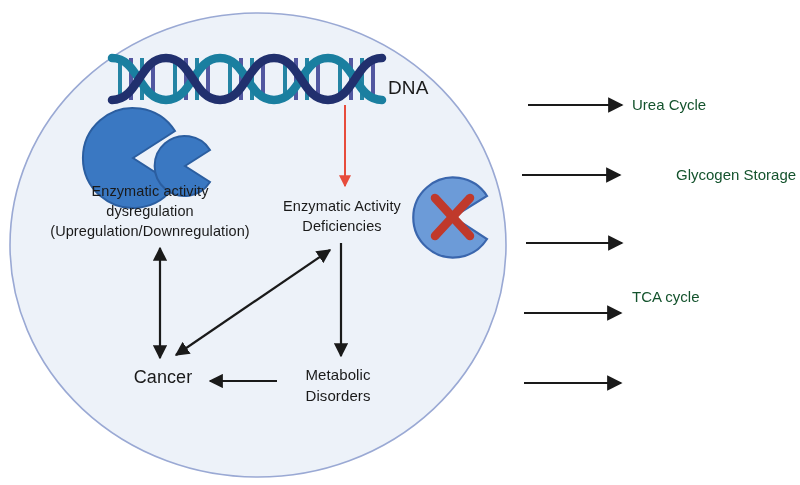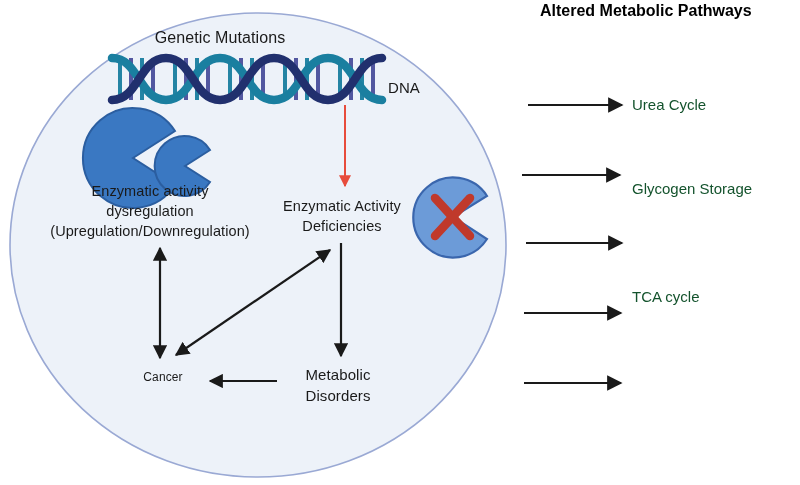--- a/index.html
+++ b/index.html
@@ -44,21 +44,21 @@
   #genetic-mutations-label {
     left: 110px; top: 28px;
     width: 220px;
     font-size: 16px;
   }
 
   #dna-label {
     left: 388px; top: 78px;
     width: 60px;
     text-align: left;
-    font-size: 15px;
+    font-size: 19px;
   }
 
   #enzyme-dysregulation-label {
     left: 35px; top: 181px;
     width: 230px;
     font-size: 14.5px;
     line-height: 20px;
   }
 
   #enzyme-deficiency-label {
@@ -71,21 +71,21 @@
   #metabolic-disorders-label {
     left: 282px; top: 364px;
     width: 112px;
     font-size: 15px;
     line-height: 21px;
   }
 
   #cancer-label {
     left: 108px; top: 368px;
     width: 110px;
-    font-size: 12px;
+    font-size: 18px;
   }
 
   #pathways-title {
     position: absolute;
     left: 540px; top: 2px;
     width: 260px;
     font-family: "Liberation Sans", sans-serif;
     font-size: 16px;
     font-weight: bold;
     color: #000000;
@@ -202,39 +202,37 @@
 
     <g stroke="#1a1a1a" stroke-width="2.2">
       <line x1="528" y1="105" x2="622" y2="105" marker-end="url(#arrowThin)"></line>
       <line x1="522" y1="175" x2="620" y2="175" marker-end="url(#arrowThin)"></line>
       <line x1="526" y1="243" x2="622" y2="243" marker-end="url(#arrowThin)"></line>
       <line x1="524" y1="313" x2="621" y2="313" marker-end="url(#arrowThin)"></line>
       <line x1="524" y1="383" x2="621" y2="383" marker-end="url(#arrowThin)"></line>
     </g>
   </svg>
 
-  <div class="lbl" id="genetic-mutations-label">Genetic Mutations</div>
 
   <div class="lbl" id="dna-label">DNA</div>
 
   <div class="lbl" id="enzyme-dysregulation-label">Enzymatic activity
 dysregulation
 (Upregulation/Downregulation)</div>
 
   <div class="lbl" id="enzyme-deficiency-label">Enzymatic Activity
 Deficiencies</div>
 
   <div class="lbl" id="metabolic-disorders-label">Metabolic
 Disorders</div>
 
   <div class="lbl" id="cancer-label">Cancer</div>
 
-  <div id="pathways-title">Altered Metabolic Pathways</div>
 
   <div class="pathway-label" style="top:95px;">Urea Cycle</div>
 
-  <div class="pathway-label" style="top:179px;">Glycogen Storage</div>
+  <div class="pathway-label" style="top:165px;margin-left:44px;">Glycogen Storage</div>
 
 
   <div class="pathway-label" style="top:287px;">TCA cycle</div>
 
 
 </div>
 
 </body></html>

